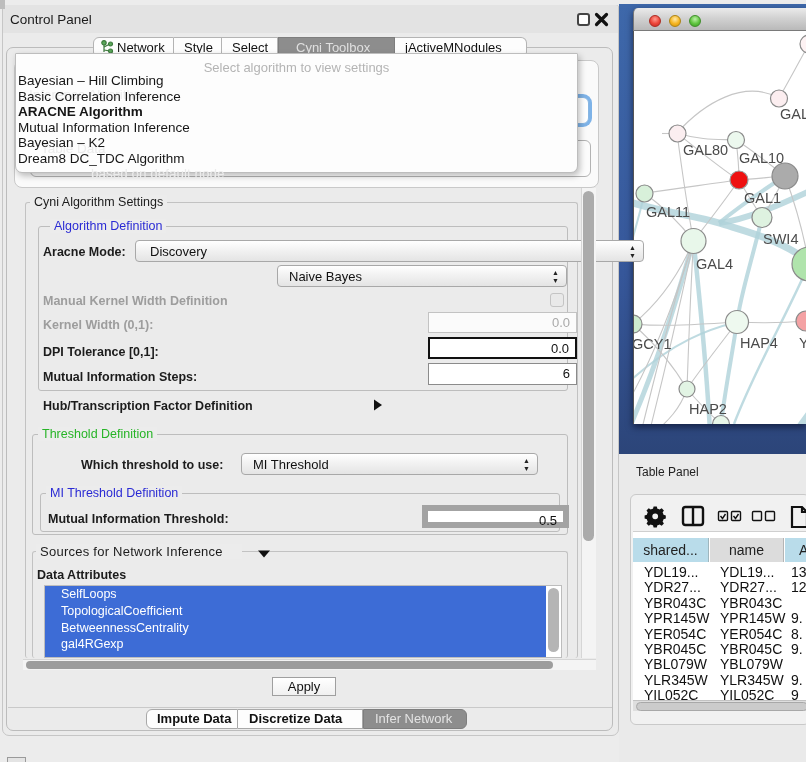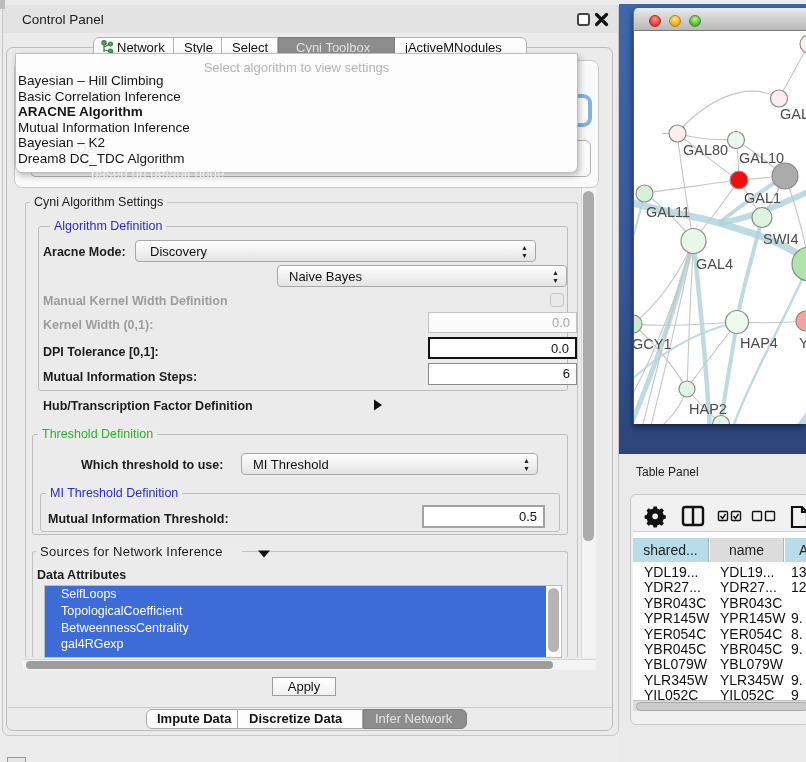--- a/index.html
+++ b/index.html
@@ -141,21 +141,21 @@
     <div class="abs" style="left:158px; top:27px; font-size:14px; color:#111; line-height:15.4px;">
       13<br>12<br><br>9.<br>8.<br>9.<br><br>9.<br>9
     </div>
     <div class="abs" style="left:0; top:162px; width:173px; height:11px; background:#dedede; border-top:1px solid #c2c2c2;">
       <div class="abs" style="left:3px; top:1px; width:172px; height:9px; background:#cbcbcb; border:1px solid #a8a8a8; border-radius:5px;"></div>
     </div>
   </div>
 
   <div class="abs" style="left:2px; top:5px; width:617px; height:731px; background:#ebebeb; border:1px solid #c6c6c6; border-radius:2px 2px 7px 7px;"></div>
   <div class="abs" style="left:3px; top:5px; width:615px; height:28px; background:#e3e3e3; border-radius:2px 2px 0 0;"></div>
-  <div class="abs" style="left:10px; top:12px; font-size:13.5px; color:#1b1b1b;margin-left:12px;">Control Panel</div>
+  <div class="abs" style="left:10px; top:12px; font-size:13.5px; color:#1b1b1b;">Control Panel</div>
 
   <div class="abs" style="left:577px; top:13px; width:13px; height:13px; border:2px solid #444; border-radius:3px; background:#fdfdfd;"></div>
   <svg class="abs" style="left:594px; top:12px;" width="15" height="15" viewBox="0 0 15 15">
       <path d="M2.5 2.5 L12.5 12.5 M12.5 2.5 L2.5 12.5" stroke="#111" stroke-width="3.2" stroke-linecap="round"></path>
     </svg>
 
   <div class="abs" style="left:6px; top:47px; width:607px; height:684px; background:#ebebeb; border:1px solid #bcbcbc; border-radius:7px;"></div>
 
   <div class="abs" style="left:14px; top:60px; width:585px; height:128px; background:#fafafa; border:1px solid #c9c9c9; border-radius:8px;"></div>
 
@@ -185,21 +185,21 @@
     <div class="abs" style="left:312px; top:3px; font-size:13px; color:#111;">jActiveMNodules</div>
   </div>
 
   <div class="grp" style="left:25px; top:202px; width:553px; height:456px; border-color:#c2c2c2; border-bottom:none;"></div>
   <div class="gtitle" style="left:30px; top:195px; color:#1c1c1c;">Cyni Algorithm Settings</div>
 
   <div class="grp" style="left:38px; top:226px; width:530px; height:165px; border-color:#bdbdbd;"></div>
   <div class="gtitle" style="left:50px; top:219px; color:#2a2ad4;">Algorithm Definition</div>
 
   <div class="lbl" style="left:43px; top:245px;">Aracne Mode:</div>
-  <div class="combo" style="left:135px; top:240px; width:401px; height:22px;">
+  <div class="combo" style="left:135px; top:240px; width:509px; height:22px;">
       <span class="ct">Discovery</span>
       <span class="ar">▲<br>▼</span>
     </div>
   <div class="combo" style="left:277px; top:265px; width:290px; height:22px;padding-left:40px;">
       <span class="ct" style="left:11px;">Naive Bayes</span>
       <span class="ar">▲<br>▼</span>
     </div>
   <div class="lbl dis" style="left:43px; top:294px;">Manual Kernel Width Definition</div>
   <div class="abs" style="left:550px; top:293px; width:14px; height:14px; background:#e9e9e9; border:1px solid #c4c4c4; border-radius:3px;"></div>
   <div class="lbl dis" style="left:43px; top:318px;">Kernel Width (0,1):</div>
@@ -218,21 +218,21 @@
   <div class="gtitle" style="left:38px; top:427px; color:#27b427;">Threshold Definition</div>
   <div class="lbl" style="left:81px; top:458px;">Which threshold to use:</div>
   <div class="combo" style="left:241px; top:453px; width:297px; height:22px;">
       <span class="ct" style="left:11px;">MI Threshold</span>
       <span class="ar">▲<br>▼</span>
     </div>
 
   <div class="grp" style="left:40px; top:493px; width:520px; height:39px; border-color:#bdbdbd;"></div>
   <div class="gtitle" style="left:46px; top:486px; color:#2a2ad4;">MI Threshold Definition</div>
   <div class="lbl" style="left:48px; top:512px;">Mutual Information Threshold:</div>
-  <div class="fld" style="left:415px; top:505px; width:123px; height:23px; border:2px solid #a3a3a3;">0.5</div>
+  <div class="fld" style="left:415px; top:505px; width:147px; height:23px; border:6px solid #a3a3a3;">0.5</div>
 
   <div class="grp" style="left:32px; top:551px; width:536px; height:107px; border-color:#c2c2c2; border-bottom:none;"></div>
   <div class="abs gtitle" style="left:36px; top:544px; font-weight:normal; color:#1c1c1c; font-size:13px; letter-spacing:0.25px;">Sources for Network Inference&nbsp;&nbsp;&nbsp;&nbsp;</div>
   <svg class="abs" style="left:257px; top:549px;" width="14" height="10" viewBox="0 0 14 10">
       <path d="M1 1.5 L13 1.5 L7 8.5 Z" fill="#111"></path>
     </svg>
   <div class="lbl" style="left:37px; top:568px;">Data Attributes</div>
   <div class="abs" style="left:44px; top:585px; width:518px; height:73px; background:#fff; border:1px solid #bdbdbd; overflow:hidden;">
     <div style="position:absolute; left:0; top:0; width:501px; height:73px; background:#3d6cd6; color:#fff; font-size:12.5px; line-height:16.8px; padding-left:16px;">
       SelfLoops<br>TopologicalCoefficient<br>BetweennessCentrality<br>gal4RGexp

